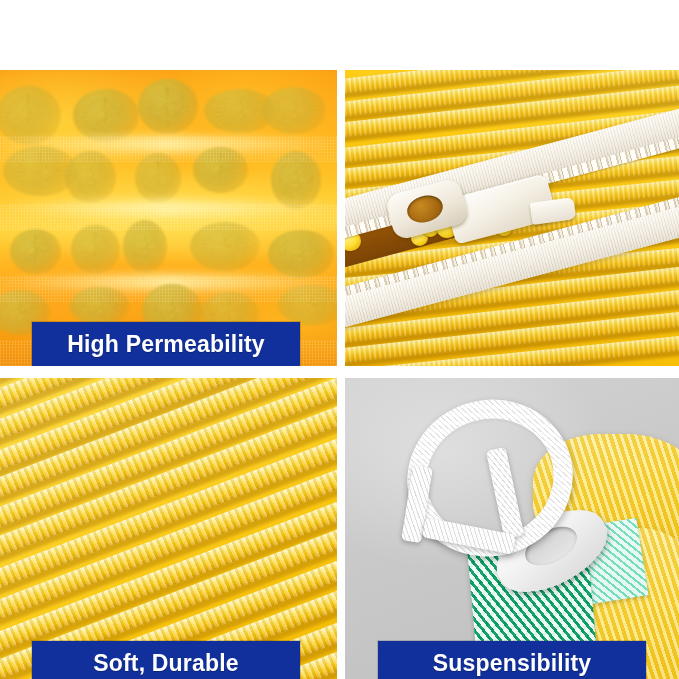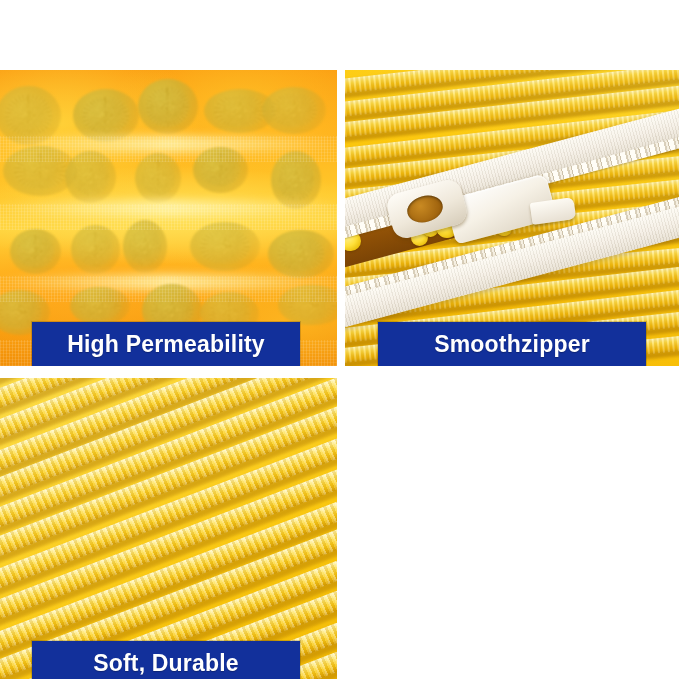--- a/index.html
+++ b/index.html
@@ -272,23 +272,20 @@
           <div class="pom" style="left: 169.295px; top: 118.733px; width: 18.0411px; height: 18.0411px;"></div>
           <div class="tape" style="left: -12%; top: 84px; width: 124%; height: 30px; transform: rotate(-15deg);"></div>
           <div class="teeth" style="left: -12%; top: 112px; width: 124%; height: 11px; transform: rotate(-15deg);"></div>
           <div class="teeth" style="left: -12%; top: 172px; width: 124%; height: 11px; transform: rotate(-15deg);"></div>
           <div class="tape" style="left: -12%; top: 182px; width: 124%; height: 30px; transform: rotate(-15deg);"></div>
           <div class="slider-body" style="left: 104px; top: 116px; width: 104px; height: 46px; transform: rotate(-15deg);"></div>
           <div class="slider-pull" style="left: 44px; top: 116px; width: 76px; height: 46px; transform: rotate(-15deg);"></div>
           <div class="slider-hole" style="left: 62px; top: 126px; width: 36px; height: 26px; transform: rotate(-15deg);"></div>
           <div class="slider-tab" style="left: 186px; top: 130px; width: 44px; height: 22px; transform: rotate(-8deg);"></div>
         </div>
-      <div class="banner banner-tr">
-        <span>Smoothzipper</span>
-      </div>
     </div>
 
     <div class="cell cell-bl">
       <div class="photo p3">
         <div class="wrap" id="p3wrap">
             <div class="rib" style="top: 0px;"></div>
             <div class="ribgap" style="top: 19px;"></div>
             <div class="rib" style="top: 26.8748px;"></div>
             <div class="ribgap" style="top: 45.8748px;"></div>
             <div class="rib" style="top: 55.268px;"></div>
@@ -324,15 +321,33 @@
             <div class="rib" style="top: 476.113px;"></div>
             <div class="ribgap" style="top: 495.113px;"></div>
             <div class="rib" style="top: 504.357px;"></div>
           </div>
       </div>
       <div class="banner banner-bl">
         <span>Soft, Durable</span>
       </div>
     </div>
 
+    <div class="cell cell-br">
+      <div class="photo p4">
+        <div class="bgshade"></div>
+        <div class="fab" style="left:188px;top:56px;width:170px;height:120px;"></div>
+        <div class="fab" style="left:214px;top:150px;width:150px;height:170px;"></div>
+        <div class="mesh2" style="left:188px;top:148px;width:110px;height:78px;transform:rotate(-9deg);"></div>
+        <div class="mesh" style="left:128px;top:168px;width:120px;height:132px;transform:rotate(-5deg);"></div>
+        <div class="buckle" style="left:148px;top:140px;width:118px;height:66px;"></div>
+        <div class="buckle-slot" style="left:178px;top:152px;width:56px;height:32px;transform:rotate(-28deg);"></div>
+        <div class="loop-outer" style="left:62px;top:22px;width:128px;height:118px;"></div>
+        <div class="strap" style="left:62px;top:88px;width:20px;height:76px;transform:rotate(9deg);"></div>
+        <div class="strap" style="left:150px;top:70px;width:20px;height:90px;transform:rotate(-12deg);"></div>
+        <div class="strap" style="left:78px;top:148px;width:92px;height:20px;transform:rotate(11deg);"></div>
+      </div>
+      <div class="banner banner-br">
+        <span>Suspensibility</span>
+      </div>
+    </div>
 
   </div>
 </div>
 
 </body></html>

